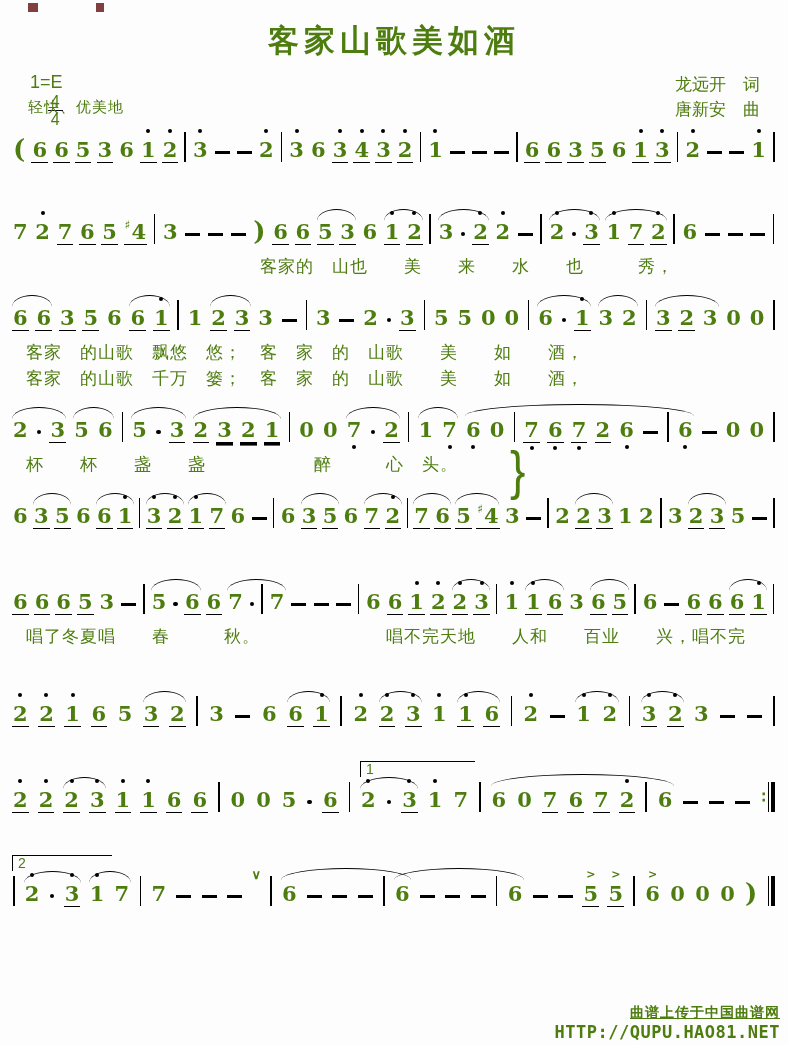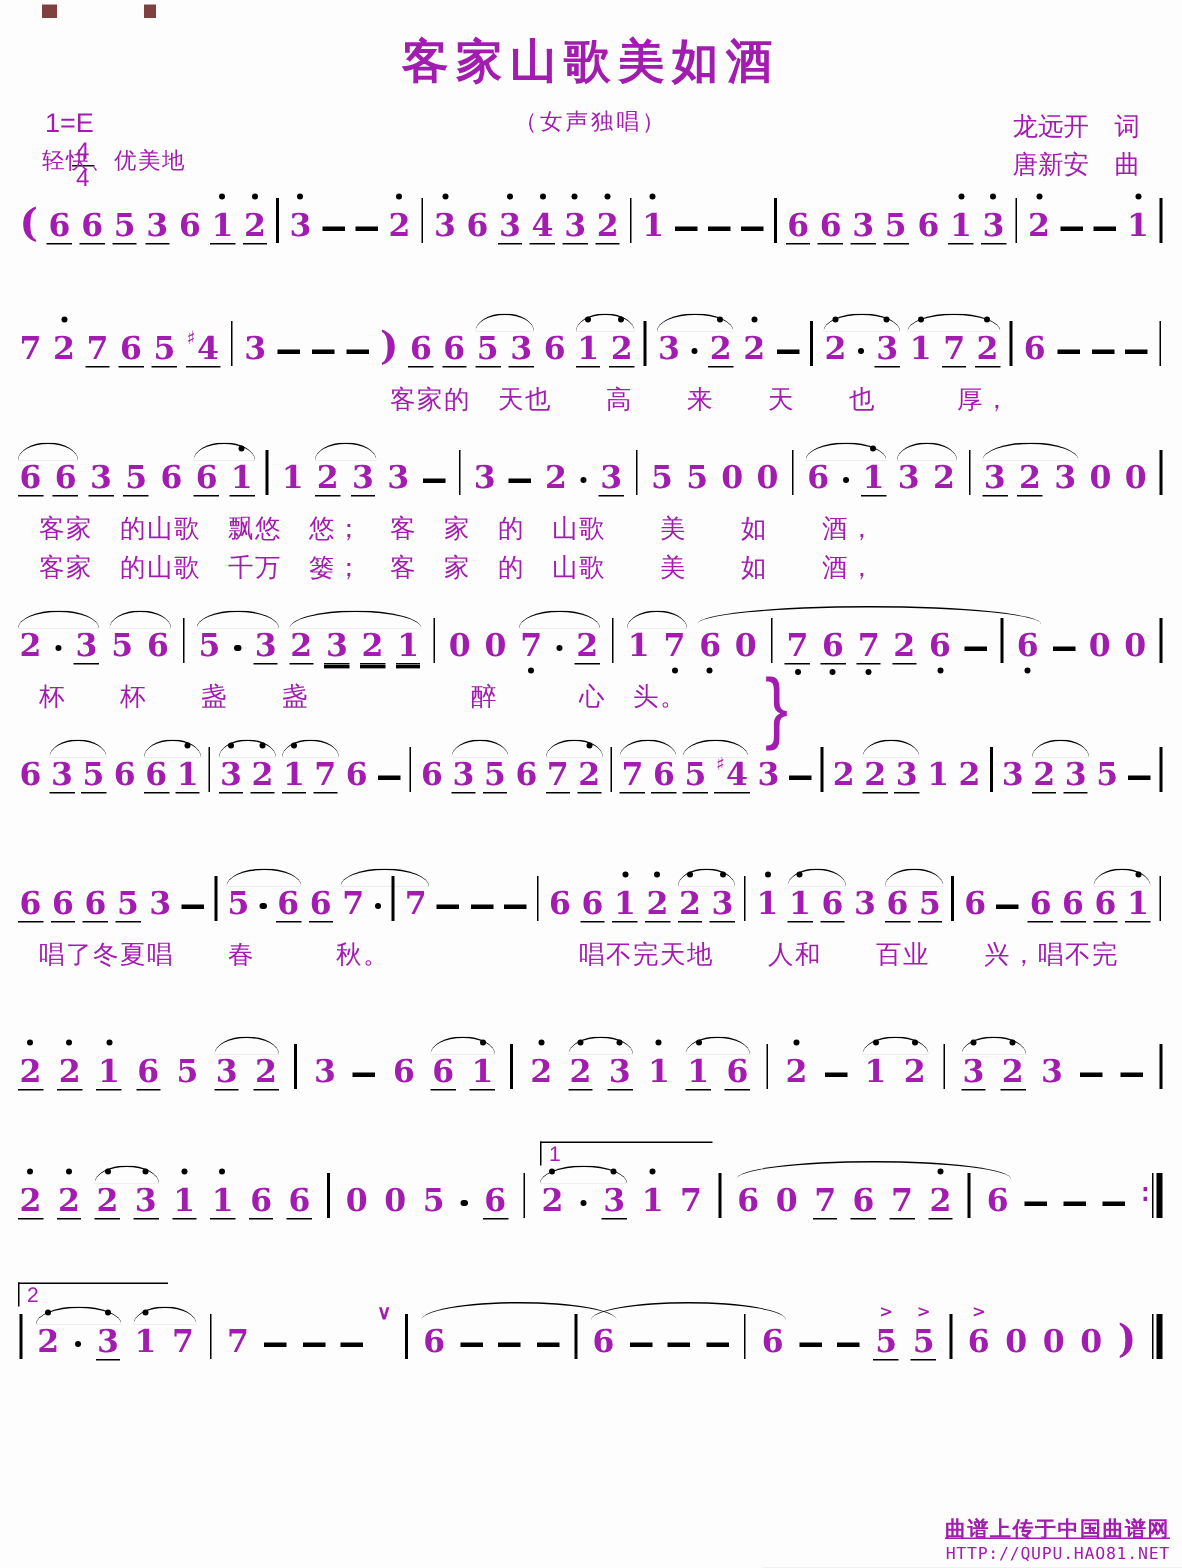--- a/index.html
+++ b/index.html
@@ -1,17 +1,17 @@
 <!DOCTYPE html>
 <html><head>
 <meta charset="utf-8">
 <style>
   html,body{margin:0;padding:0;background:#e8e8e8;}
   .page{width:788px;height:1045px;position:relative;background:#fdfdfd;overflow:hidden;
-        font-family:"Liberation Sans",sans-serif;color:#a21caf;margin:0 auto;}
+        font-family:"Liberation Sans",sans-serif;color:#4d7c0f;margin:0 auto;}
   
   .title{position:absolute;top:20px;left:0;right:0;text-align:center;
          font-size:31px;font-weight:700;letter-spacing:5px;}
   .subtitle{position:absolute;top:72px;left:0;right:0;text-align:center;font-size:15px;letter-spacing:2px;}
   .keyblock{position:absolute;top:72px;left:30px;display:flex;align-items:flex-end;font-size:18px;flex-direction:column;}
   .meter{display:inline-flex;flex-direction:column;align-items:center;margin-left:8px;
          font-size:16px;font-weight:400;line-height:17px;}
   .meter .mtop{border-bottom:1px solid #111;padding:0 3px;}
   .tempo{position:absolute;top:98px;left:28px;font-size:15px;letter-spacing:1px;}
   .credits{position:absolute;top:72px;right:28px;text-align:right;font-size:17px;line-height:25px;}
@@ -47,33 +47,32 @@
   .s2,.s3,.s4{margin-bottom:14px;}
   .s5,.s6,.s7{margin-bottom:40px;}
   .s8{margin-bottom:48px;}
   .s2 .lyr{padding-left:248px;}
   .s3 .lyr,.s4 .lyr,.s5 .lyr,.s6 .lyr,.s7 .lyr,.s8 .lyr,.s9 .lyr{padding-left:14px;}
   .brace{position:absolute;left:498px;top:42px;font-size:46px;font-weight:400;
          transform:scaleY(1.15);line-height:46px;}
   
   .footer{position:absolute;right:8px;bottom:3px;text-align:right;}
   .f1{font-size:14px;font-weight:700;letter-spacing:1px;text-decoration:underline;}
-  .f2{font-family:"DejaVu Sans Mono",monospace;font-size:11px;font-weight:400;letter-spacing:0.5px;}
+  .f2{font-family:"DejaVu Sans Mono",monospace;font-size:17px;font-weight:700;letter-spacing:0.5px;}
   .artifact{position:absolute;width:10px;height:9px;background:#6b1f1f;opacity:.85;}
 </style>
 </head>
 <body>
 
 <div class="page">
 
   <div class="artifact" style="left:28px;top:3px;"></div>
   <div class="artifact" style="left:96px;top:3px;width:8px;"></div>
 
   <div class="title">客家山歌美如酒</div>
-  <div class="subtitle">（女声独唱）</div>
 
   <div class="keyblock">
     <span>1=E</span>
     <span class="meter">
       <span class="mtop">4</span>
       <span>4</span>
     </span>
   </div>
 
   <div class="tempo">轻快、优美地</div>
@@ -578,21 +577,21 @@
               <b class="vline"></b>
             </span>
             <span class="bl"></span>
           </span>
           <div class="arc" style="left: 305px; width: 39px;"></div>
           <div class="arc" style="left: 372px; width: 39px;"></div>
           <div class="arc" style="left: 426px; width: 51px;"></div>
           <div class="arc" style="left: 537px; width: 51px;"></div>
           <div class="arc" style="left: 593px; width: 62px;"></div>
         </div>
-      <div class="lyr">客家的　天也　　高　　来　　天　　也　　　厚，</div>
+      <div class="lyr">客家的　山也　　美　　来　　水　　也　　　秀，</div>
     </div>
     <div class="system s3">
       <div class="notes">
           <span class="tok">
             <span class="ab"></span>
             <span class="gl u1">6</span>
             <span class="bl"></span>
           </span>
           <span class="tok">
             <span class="ab"></span>

